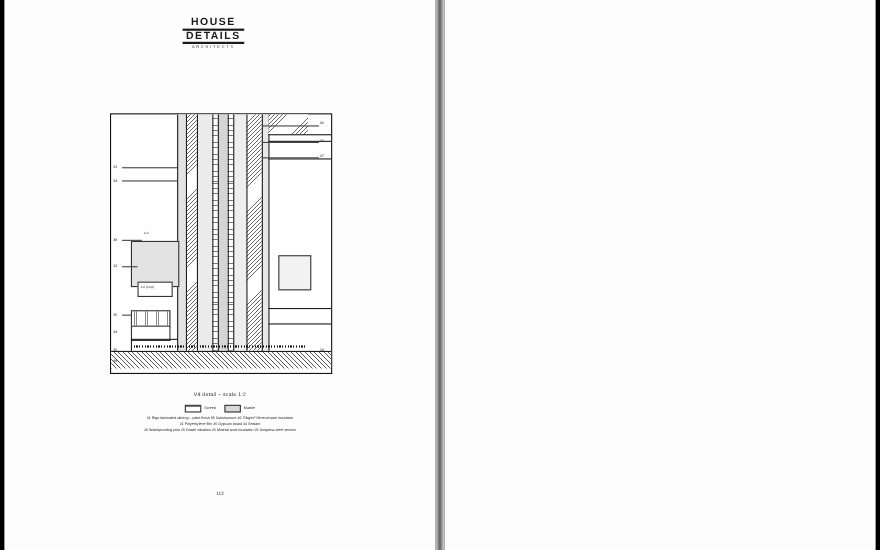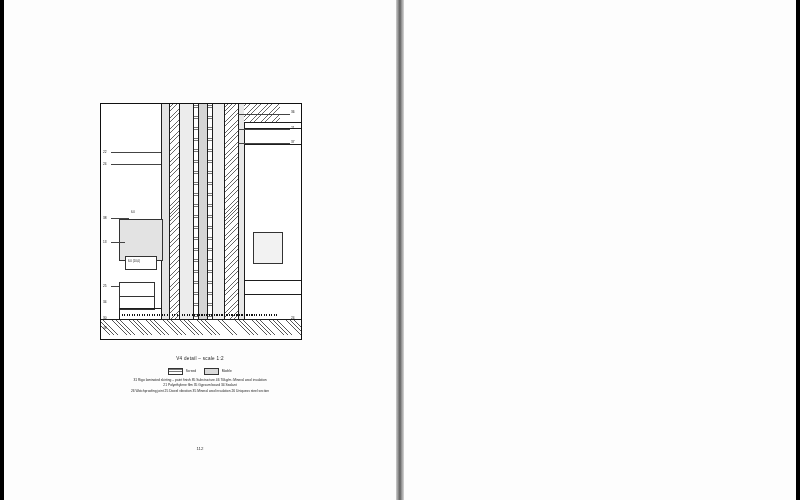--- a/index.html
+++ b/index.html
@@ -60,20 +60,27 @@
      repeating-linear-gradient(90deg,#111 0 1px,transparent 1px 2.5px);}
   .box{position:absolute;border:0.5px solid #333;}
 </style>
 </head>
 <body>
 
 <div class="spread">
 
   <div class="page left">
 
+    <div class="logo left">
+      <div class="l1">HOUSE</div>
+      <div class="bar"></div>
+      <div class="l2">DETAILS</div>
+      <div class="bar"></div>
+      <div class="l3">ARCHITECTS</div>
+    </div>
 
     <div class="frame fL">
 
       <div class="band h-plaster" style="left:60px;top:0;width:8px;height:215px;"></div>
       <div class="band h-insul" style="left:68px;top:0;width:10px;height:215px;"></div>
       <div class="band" style="left:78px;top:0;width:14px;height:215px;background:#ececec;"></div>
       <div class="band h-screed" style="left:92px;top:0;width:5px;height:215px;"></div>
       <div class="band" style="left:97px;top:0;width:9px;height:215px;background:#d5d5d5;"></div>
       <div class="band h-screed" style="left:106px;top:0;width:5px;height:215px;"></div>
       <div class="band" style="left:111px;top:0;width:12px;height:215px;background:#efefef;"></div>

